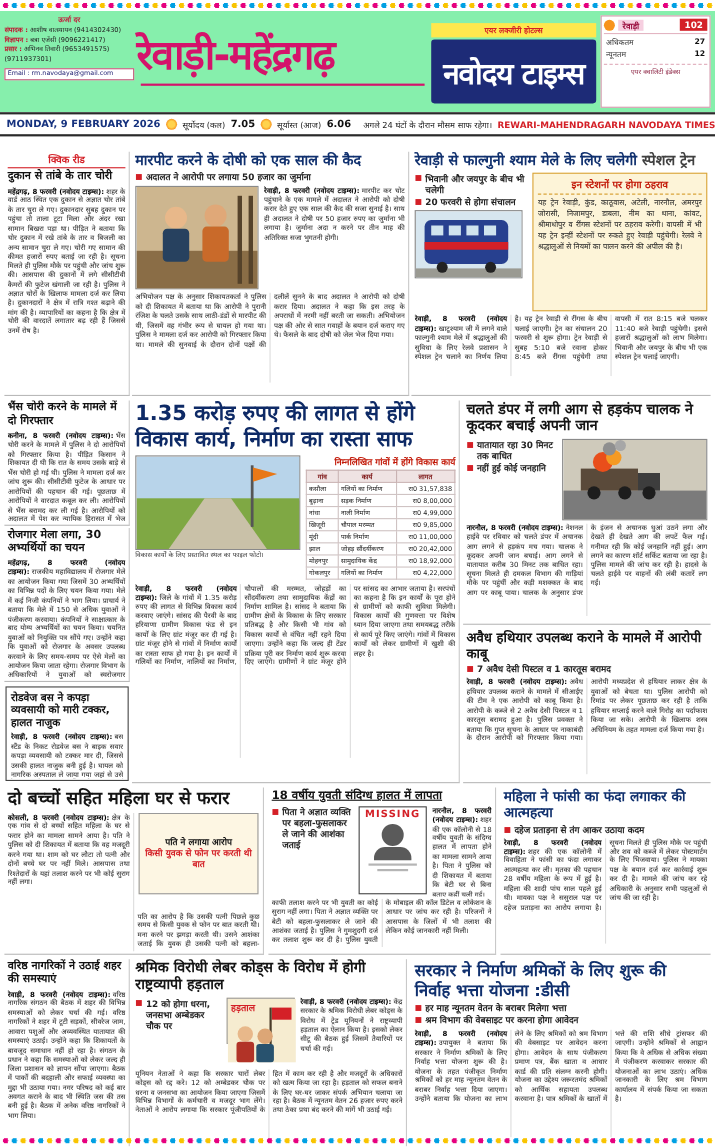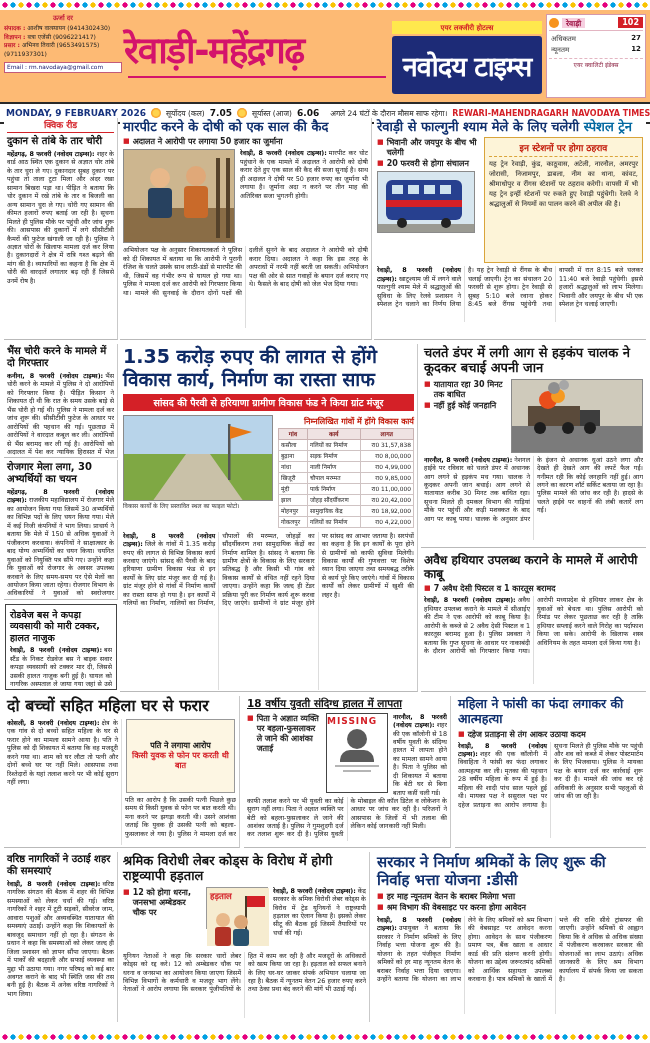--- a/index.html
+++ b/index.html
@@ -11,21 +11,21 @@
   .dots { position:absolute; left:0; width:650px; height:10px;
     background-image:
       radial-gradient(circle 2.6px at 5px 5px,  #e6007e 97%, transparent),
       radial-gradient(circle 2.6px at 13px 5px, #00a0e3 97%, transparent),
       radial-gradient(circle 2.6px at 21px 5px, #f9c400 97%, transparent);
     background-size:24px 10px; }
   .dots.top { top:0; }
   .dots.bottom { top:1032px; height:11px; }
 
   
-  .masthead { position:absolute; top:10px; left:0; width:650px; height:92px; background:#fdba74; }
+  .masthead { position:absolute; top:10px; left:0; width:650px; height:92px; background:#86efac; }
   .mh-left { position:absolute; left:4px; top:3px; width:118px; height:86px; font-size:6px; color:#222; }
   .mh-top-label { text-align:center; color:#c21b3a; font-weight:bold; font-size:6.5px; margin-bottom:2px; }
   .c-row { line-height:1.45; white-space:nowrap; overflow:hidden; }
   .c-lab { color:#c2122e; font-weight:bold; }
   .mh-email { border:1px solid #c25a7a; background:#fff; margin-top:3px; padding:1.5px 2px; font-size:5.8px; color:#1a1a6e; }
   .mh-title { position:absolute; left:124px; top:22px; width:266px; 
     font-size:37px; font-weight:bold; color:#d4136b; letter-spacing:-1.5px; line-height:1; }
   .mh-title-rule { position:absolute; left:128px; top:66px; width:258px; height:2px; background:#d4136b; }
   .mh-brand-top { position:absolute; left:392px; top:11px; width:150px; height:13px; background:#ffe84d;
     color:#d42027; font-size:7px; font-weight:bold; display:flex; align-items:center; justify-content:center; }
@@ -44,34 +44,34 @@
   .datebar { position:absolute; top:102px; left:0; width:650px; height:22px; background:#fff;
     border-top:2px solid #2a2a2a; border-bottom:2px solid #2a2a2a; display:flex; align-items:center; padding:0 6px; gap:5px; }
   .db-date { color:#16327e; font-weight:bold; font-size:9px; white-space:nowrap; }
   .db-sun { width:10px; height:10px; border-radius:50%; background:radial-gradient(circle,#ffd34d 40%,#f7941d 70%); flex:none; }
   .db-lab { font-size:7.5px; color:#222; white-space:nowrap; }
   .db-time { font-weight:bold; font-size:9px; color:#111; }
   .db-note { font-size:7.5px; color:#222; margin-left:6px; white-space:nowrap; }
   .db-edition { margin-left:auto; color:#d42027; font-weight:bold; font-size:8px; white-space:nowrap; }
 
   
-  .content { position:absolute; top:116px; left:0; width:650px; height:908px; }
+  .content { position:absolute; top:136px; left:0; width:650px; height:908px; }
   .art { position:absolute; overflow:hidden; padding:0 3px; background:#fff; }
   .vr { border-right:1px solid #c9c9c9; }
   .hb { border-bottom:1px solid #b9b9b9; }
   .boxed { border:1.5px solid #444; padding:3px 4px; }
 
   .kicker { color:#d42027; font-weight:bold; font-size:9px; text-align:center; border-bottom:1px solid #d42027; padding-bottom:1px; margin-bottom:2px; }
   .h-sm { font-size:10px; font-weight:bold; color:#111; line-height:1.2; margin:1px 0 3px; }
   .h-md { font-size:13px; font-weight:bold; color:#10306e; line-height:1.18; margin:1px 0 3px; }
   .h-md-k { font-size:13px; font-weight:bold; color:#141414; line-height:1.18; margin:1px 0 3px; }
   .h-md-s { font-size:10.5px; font-weight:bold; color:#141414; line-height:1.2; margin:1px 0 3px;text-decoration:underline; }
   .h-lg { font-size:15px; font-weight:bold; color:#10306e; line-height:1.2; margin:1px 0 3px; }
   .h-xl { font-size:19px; font-weight:bold; color:#0e2a66; line-height:1.2; margin:1px 0 3px; }
-  .red { color:#0369a1; }
+  .red { color:#404040; }
 
   .bullet { display:flex; gap:3px; font-size:8px; font-weight:bold; color:#222; line-height:1.25; margin:1px 0; }
   .bq { color:#d42027; font-size:7px; line-height:1.4; }
   .subhead-bar { background:#d42027; color:#fff; font-size:9.5px; font-weight:bold; text-align:center; padding:2px 3px; margin:2px 0 4px; }
 
   .body { font-size:6.4px; line-height:1.32; text-align:justify; color:#1c1c1c; overflow:hidden; }
   .dl { margin-right:2px; color:#000; }
   .cols2 { column-count:2; column-gap:7px; column-rule:1px solid #ddd; }
   .cols3 { column-count:3; column-gap:7px; column-rule:1px solid #ddd; }
   .row { display:flex; gap:5px; align-items:flex-start; }
@@ -83,26 +83,26 @@
   .stops-box { background:#fdf4d8; border:1px solid #d9a43a; padding:3px 4px; }
   .stops-title { color:#c21807; font-weight:bold; font-size:9px; text-align:center; border-bottom:1px dashed #d9a43a; padding-bottom:2px; margin-bottom:3px; }
   .stops-text { font-size:6.8px; line-height:1.45; text-align:justify; color:#222; }
 
   .vt-title { color:#c21807; font-weight:bold; font-size:8px; text-align:right; margin-bottom:2px; }
   .vtable { width:100%; border-collapse:collapse; font-size:5.9px; }
   .vtable th { background:#efe3e3; color:#7a1010; border:1px solid #c9b2b2; padding:1px 2px; font-size:6px; }
   .vtable td { border:1px solid #cfc3c3; padding:1px 2px; color:#222; }
   .vtable td.amt { text-align:right; white-space:nowrap; }
 
-  .quote-box { border:1px solid #999; background:#fdf6e3; padding:21px 2px; margin:3px 1px; text-align:center; break-inside:avoid; }
+  .quote-box { border:1px solid #999; background:#fdf6e3; padding:21px 2px; margin:16px 1px; text-align:center; break-inside:avoid; }
   .qb1 { font-size:8px; font-weight:bold; color:#111; line-height:1.25; }
   .qb2 { font-size:8px; font-weight:bold; color:#d42027; line-height:1.25; }
 
   .poster { position:relative; width:62px; height:80px; border:1.5px solid #444; background:#fff; flex:none; padding-top:2px; }
-  .poster-word { color:#d42027; font-weight:bold; font-size:9px; text-align:left; letter-spacing:1px; }
+  .poster-word { color:#d42027; font-weight:bold; font-size:9px; text-align:center; letter-spacing:1px; }
   .sil-head { width:20px; height:20px; border-radius:50%; background:#5a5a5a; margin:3px auto 0; }
   .sil-body { width:34px; height:12px; border-radius:10px 10px 0 0; background:#5a5a5a; margin:1px auto 0; }
   .p-line { height:2px; background:#b5b5b5; margin:3px 8px 0; }
   .p-line.short { margin:3px 16px 0; }
 
   .cartoon { position:relative; width:62px; height:42px; flex:none; border:1px solid #999; background:#f6ecd0; }
   .cartoon-label { position:absolute; top:2px; left:3px; color:#d42027; font-weight:bold; font-size:8.5px; }
 </style>
 </head>
 <body>
@@ -245,21 +245,20 @@
 
     <article class="art boxed" style="left:5px;top:488px;width:112px;height:86px;">
       <h3 class="h-sm" style="font-size:9.5px;">रोडवेज बस ने कपड़ा व्यवसायी को मारी टक्कर, हालत नाजुक</h3>
       <div class="body" style="height:42px;">
         <b class="dl">रेवाड़ी, 8 फरवरी (नवोदय टाइम्स):</b><span>बस स्टैंड के निकट रोडवेज बस ने बाइक सवार कपड़ा व्यवसायी को टक्कर मार दी, जिससे उसकी हालत नाजुक बनी हुई है। घायल को नागरिक अस्पताल ले जाया गया जहां से उसे रेफर कर दिया गया। पुलिस ने मामला दर्ज कर जांच शुरू कर दी है।</span>
       </div>
     </article>
 
     <article class="art vr hb" style="left:120px;top:228px;width:298px;height:348px;">
       <h1 class="h-xl">1.35 करोड़ रुपए की लागत से होंगे विकास कार्य, निर्माण का रास्ता साफ</h1>
-      <div class="subhead-bar">सांसद की पैरवी से हरियाणा ग्रामीण विकास फंड ने किया ग्रांट मंजूर</div>
       <div class="row">
         <div style="width:150px;flex:none;">
           <figure style="width:150px;height:86px;">
             <svg viewBox="0 0 150 86" width="150" height="86">
               <rect width="150" height="40" fill="#b8d4ea"></rect>
               <rect y="38" width="150" height="48" fill="#7fa844"></rect>
               <polygon points="28,86 62,38 86,38 120,86" fill="#c9c1a8"></polygon>
               <rect x="104" y="8" width="2.5" height="56" fill="#555"></rect>
               <polygon points="106,10 128,16 106,23" fill="#e87817"></polygon>
             </svg>

